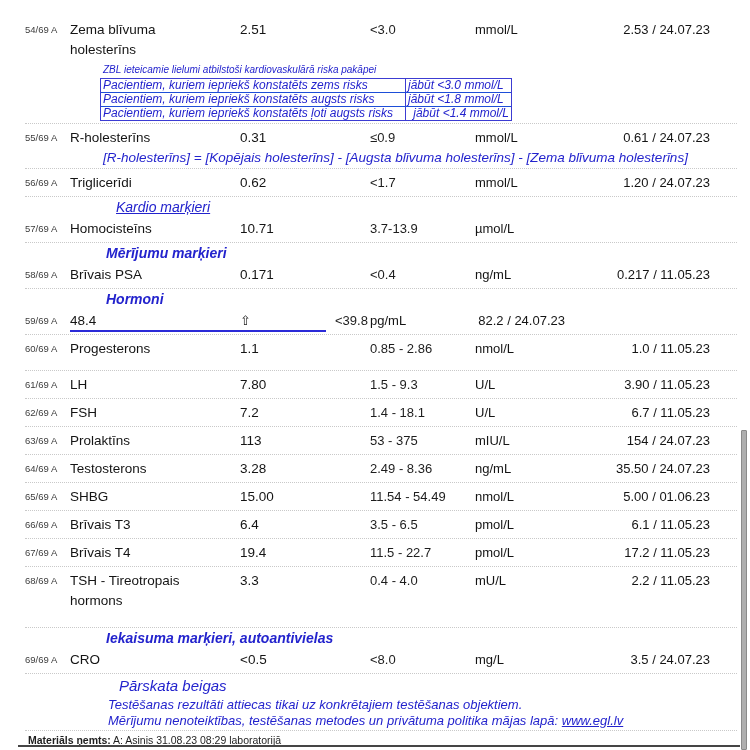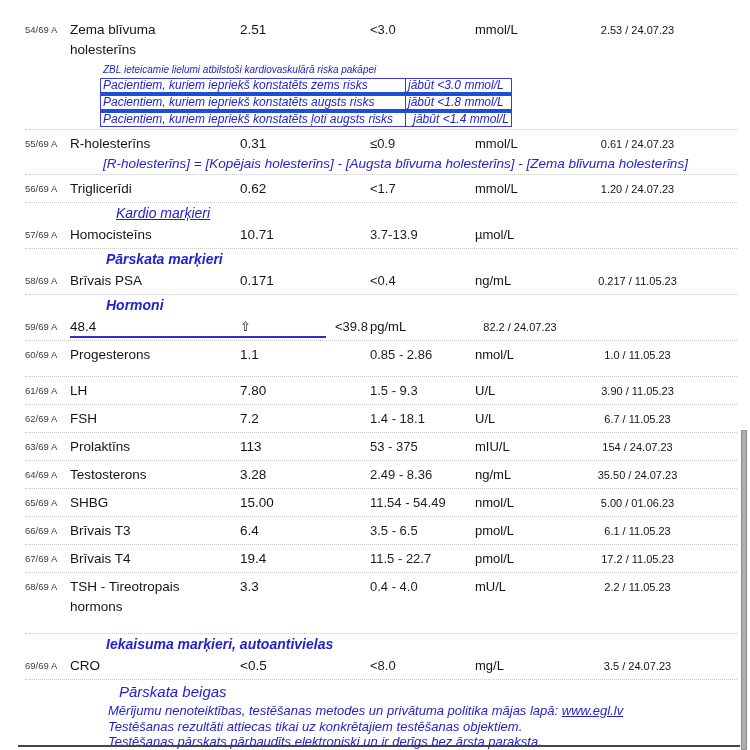--- a/index.html
+++ b/index.html
@@ -16,32 +16,32 @@
     padding:2px 0 1px 25px;
     position:relative;
     align-items:start;
   }
   .c-id   { font-size:9.5px; color:var(--dim); padding-top:4px; }
   .c-name { font-size:13.5px; line-height:20px; max-width:152px; }
   .c-res  { font-size:13.5px; line-height:20px; }
   .c-flag { font-size:13px;   line-height:20px; color:#222; }
   .c-ref  { font-size:13px;   line-height:20px; color:#1d1d1d; }
   .c-unit { font-size:13px;   line-height:20px; }
-  .c-prev { font-size:11px; line-height:20px; text-align:center; }
+  .c-prev { font-size:13px; line-height:20px; text-align:right; }
   .hl-underline { position:absolute; left:70px; width:256px; height:2px; background:#2b2bd8; bottom:0; }
 
   .divider { border-top:1px dotted var(--rule); height:0; margin:2px 13px 2px 25px; }
   .spacer  { }
 
   .section { margin:2px 0 2px 106px; font-size:14px; font-style:italic; font-weight:bold; color:var(--blue); line-height:16px; }
   .section.sec-u { font-weight:normal; text-decoration:underline; margin-left:116px; }
 
   .note-title { margin:1px 0 0 103px; font-size:10px; font-style:italic; color:var(--blue); line-height:16px; }
   .subtable { margin-left:100px; width:412px; border:1px solid #3c3cd2; font-size:12px; font-style:italic; color:var(--blue); }
-  .strow { display:flex; border-bottom:4px solid #1d4ed8; }
+  .strow { display:flex; border-bottom:1px solid #1d4ed8; }
   .strow:last-child { border-bottom:none;justify-content:space-between; }
   .stc1 { flex:0 0 305px; border-right:1px solid #3c3cd2; padding:0 2px; line-height:13px; white-space:nowrap; overflow:visible; }
   .stc2 { padding:0 2px; line-height:13px; white-space:nowrap; }
 
   .note { margin:0 0 1px 103px; width:614px; font-size:13.5px; font-style:italic; color:var(--blue); line-height:17px; }
 
   .end-title { margin:3px 0 2px 119px; font-size:15px; font-style:italic; color:var(--blue); line-height:18px; }
   .f-line { margin-left:108px; font-size:13px; font-style:italic; color:var(--blue); line-height:15.5px; }
   .f-link { text-decoration:underline; color:var(--blue); cursor:pointer; }
   .material { display:flex; margin:3px 0 0 28px; font-size:10.5px; color:#1e1e1e; }
@@ -106,21 +106,21 @@
     <div class="trow">
       <div class="c-id">57/69 A</div>
       <div class="c-name">Homocisteīns</div>
       <div class="c-res">10.71</div>
       <div class="c-flag"></div>
       <div class="c-ref">3.7-13.9</div>
       <div class="c-unit">µmol/L</div>
       <div class="c-prev"></div>
     </div>
     <div class="divider"></div>
-    <div class="section sec-b">Pārskata marķieri</div>
+    <div class="section sec-b">Mērījumu marķieri</div>
     <div class="trow">
       <div class="c-id">58/69 A</div>
       <div class="c-name">Brīvais PSA</div>
       <div class="c-res">0.171</div>
       <div class="c-flag"></div>
       <div class="c-ref">&lt;0.4</div>
       <div class="c-unit">ng/mL</div>
       <div class="c-prev">0.217 / 11.05.23</div>
     </div>
     <div class="divider"></div>
@@ -235,23 +235,22 @@
       <div class="c-flag"></div>
       <div class="c-ref">&lt;8.0</div>
       <div class="c-unit">mg/L</div>
       <div class="c-prev">3.5 / 24.07.23</div>
     </div>
     <div class="divider"></div>
   </div>
 
 <div class="footer">
   <div class="end-title">Pārskata beigas</div>
+  <div class="f-line">Testēšanas rezultāti attiecas tikai uz konkrētajiem testēšanas objektiem.</div>
   <div class="f-line"><span>Mērījumu nenoteiktības, testēšanas metodes un privātuma politika mājas lapā: </span><a class="f-link">www.egl.lv</a></div>
-  <div class="f-line">Testēšanas rezultāti attiecas tikai uz konkrētajiem testēšanas objektiem.</div>
-  <div class="f-line">Testēšanas pārskats pārbaudīts elektroniski un ir derīgs bez ārsta paraksta.</div>
   <div class="divider"></div>
   <div class="material">
     <span class="m-label">Materiāls ņemts:</span>
     <span class="m-vals">
       <div>A: Asinis 31.08.23 08:29 laboratorijā</div>
 
     </span>
   </div>
 </div>
 

